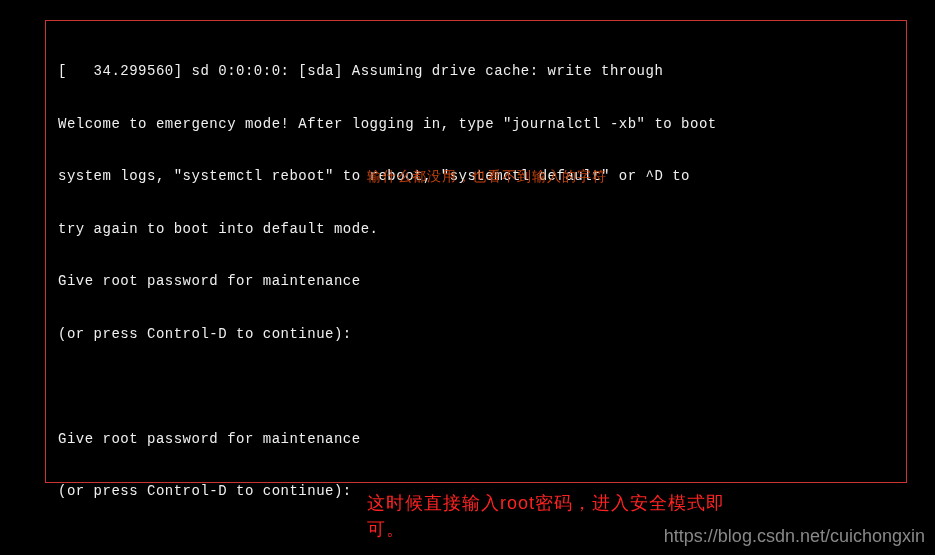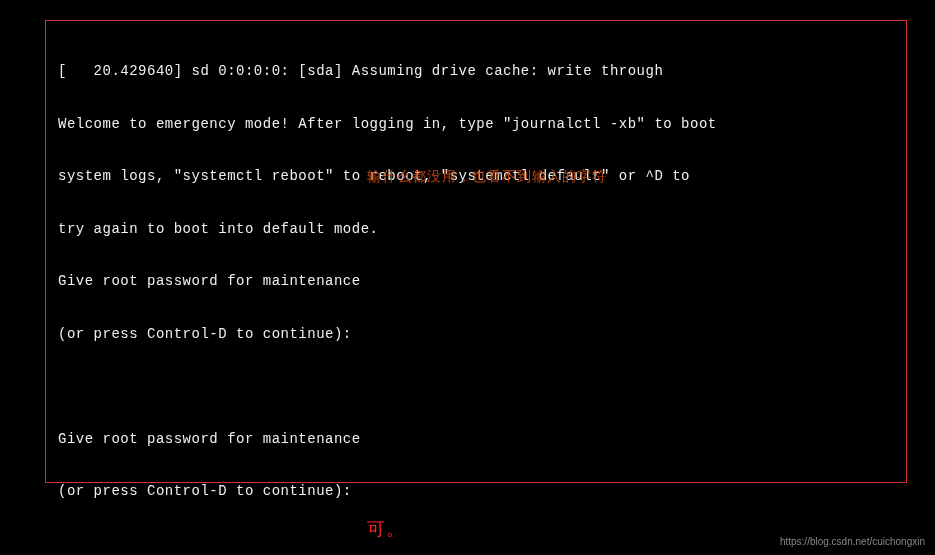--- a/index.html
+++ b/index.html
@@ -54,34 +54,34 @@
       font-size: 18px;
       letter-spacing: 1px;
       line-height: 26px;
     }
     .watermark {
       position: absolute;
       right: 10px;
       bottom: 8px;
       color: #888888;
       font-family: Arial, sans-serif;
-      font-size: 10px;
+      font-size: 18px;
     }
     .line {
       display: block;
       min-height: 17.5px;
     }
   </style>
 </head>
 <body>
 
 <div class="terminal-frame"></div>
 
 <div class="terminal-content">
-  <span class="line">[   20.429640] sd 0:0:0:0: [sda] Assuming drive cache: write through</span>
+  <span class="line">[   34.299560] sd 0:0:0:0: [sda] Assuming drive cache: write through</span>
   <span class="line">Welcome to emergency mode! After logging in, type "journalctl -xb" to boot</span>
   <span class="line">system logs, "systemctl reboot" to reboot, "systemctl default" or ^D to</span>
   <span class="line">try again to boot into default mode.</span>
   <span class="line">Give root password for maintenance</span>
   <span class="line">(or press Control-D to continue):</span>
   <span class="line"></span>
   <span class="line">Give root password for maintenance</span>
   <span class="line">(or press Control-D to continue):</span>
   
   
@@ -98,17 +98,17 @@
   
   
   
   
   
 </div>
 
 <div class="annotation-1">输什么都没用，也看不到输入的字符</div>
 
 <div class="annotation-2">
-  <br>
+  <span>这时候直接输入root密码，进入安全模式即</span><br>
   <span>可。</span>
 </div>
 
 <div class="watermark">https://blog.csdn.net/cuichongxin</div>
 
 </body></html>

